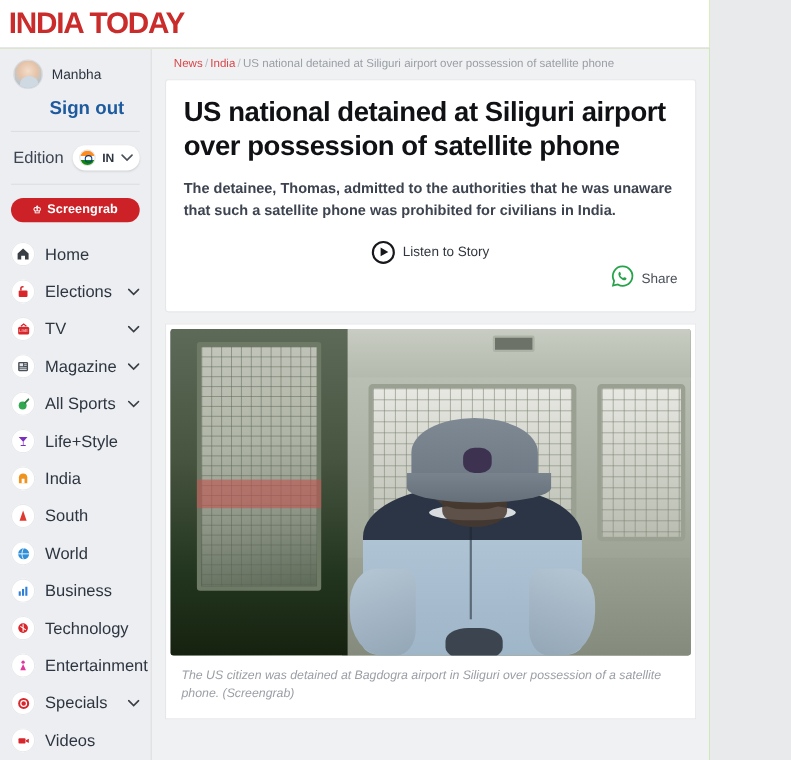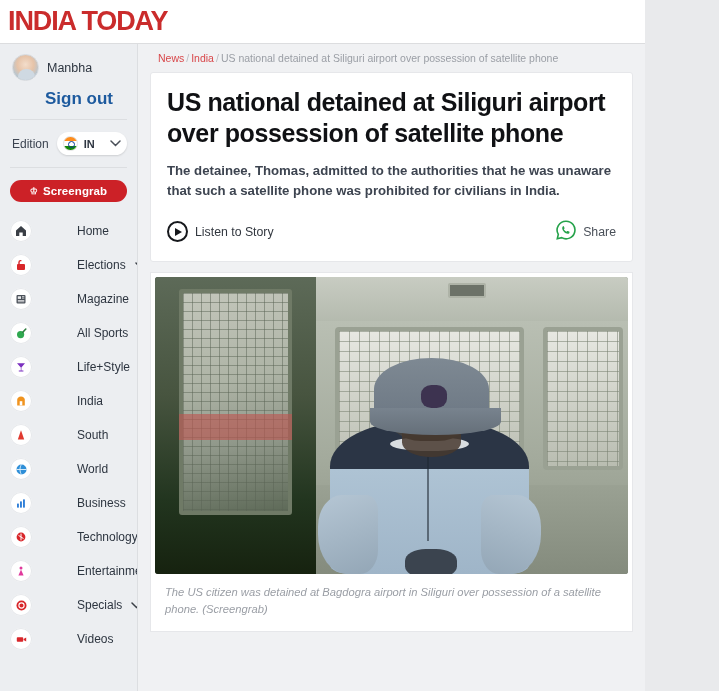--- a/index.html
+++ b/index.html
@@ -47,21 +47,21 @@
     background:#cfd9e2; border-radius: 8px 8px 0 0;
   }
   .user-name { font-size: 12.5px; color: #2d3540; }
   .signout {
     font-size: 17px; font-weight: bold; color: #1d5a9e;
     padding: 6px 0 10px 35px; cursor: pointer;
   }
   .divider { height: 1px; background: #dcdee1; margin: 0 0 0 0; }
 
   .edition-row { display: flex; align-items: center; gap: 8px; padding: 12px 0 12px 2px; }
-  .edition-label { font-size: 12px; color: #3b4350; }
+  .edition-label { font-size: 15px; color: #3b4350; }
   .edition-select {
     display: flex; align-items: center; gap: 6px;
     background: #ffffff; border-radius: 16px;
     padding: 4px 6px 4px 6px; width: 72px;
     box-shadow: 0 1px 2px rgba(0,0,0,.13);
   }
   .flag {
     width: 15px; height: 15px; border-radius: 50%; flex: 0 0 15px;
     background: linear-gradient(#ff8c1a 0 34%, #ffffff 34% 66%, #138808 66% 100%);
     border: 1px solid #e3e3e3; position: relative;
@@ -87,21 +87,21 @@
     display: flex; align-items: center; gap: 9px;
     height: 34px; cursor: pointer;
   }
   .nav-icon {
     width: 22px; height: 22px; border-radius: 50%;
     background: #ffffff; flex: 0 0 22px;
     display: flex; align-items: center; justify-content: center;
     font-size: 11px; line-height: 1;
     box-shadow: 0 0 0 1px #e7e9ec inset;
   }
-  .nav-label { font-size: 12px; color: #2d3540; white-space: nowrap; margin-left: 36px; }
+  .nav-label { font-size: 15px; color: #2d3540; white-space: nowrap; }
   .nav-chev { margin-left: auto; display: flex; align-items: center; }
 
   
   .main {
     flex: 1 1 auto; background: #f0f1f3;
     padding: 0 12px 0 12px; overflow: hidden; position: relative;
   }
   .breadcrumb { font-size: 10.5px; color: #9a9ea5; padding: 8px 0 8px 8px; white-space: nowrap; }
   .breadcrumb a { color: #d8474a; text-decoration: none; }
   .breadcrumb .sep { color: #b9bcc2; margin: 0 2px; }
@@ -110,21 +110,21 @@
 
   .article-head { padding: 14px 16px 16px 16px; }
   .headline {
     font-size: 25px; line-height: 1.22; font-weight: bold;
     color: #101114; letter-spacing: -.4px;
   }
   .standfirst {
     font-size: 13.2px; line-height: 1.55; color: #3d4450;
     font-weight: bold; margin-top: 13px; max-width: 500px;
   }
-  .action-row { display: flex; align-items: center; margin-top: 17px; }
+  .action-row { display: flex; align-items: center; margin-top: 17px; flex-direction: column; }
   .listen { display: flex; align-items: center; gap: 7px; cursor: pointer; }
   .play-circle {
     width: 21px; height: 21px; border-radius: 50%; border: 2px solid #16181c;
     display: flex; align-items: center; justify-content: center;
   }
   .play-tri {
     width: 0; height: 0; border-left: 7px solid #16181c;
     border-top: 4.5px solid transparent; border-bottom: 4.5px solid transparent;
     margin-left: 2px;
   }
@@ -336,20 +336,35 @@
               </svg>
           </span>
           <span class="nav-label">Elections</span>
           <span class="nav-chev">
             <svg width="11" height="7" viewBox="0 0 11 7">
                 <path d="M1 1l4.5 4.5L10 1" fill="none" stroke="#3a3f46" stroke-width="1.5" stroke-linecap="round"></path>
               </svg>
           </span>
         </div>
 
+        <div class="nav-item">
+          <span class="nav-icon">
+            <svg width="13" height="13" viewBox="0 0 13 13">
+                <rect x="1.5" y="4" width="10" height="7.2" rx="1.4" fill="#d8262a"></rect>
+                <path d="M4 3.6L6.5 1.6 9 3.6" stroke="#d8262a" stroke-width="1.2" fill="none"></path>
+                <text x="6.5" y="9" font-size="3.6" fill="#fff" text-anchor="middle" font-family="Liberation Sans">LIVE</text>
+              </svg>
+          </span>
+          <span class="nav-label">TV</span>
+          <span class="nav-chev">
+            <svg width="11" height="7" viewBox="0 0 11 7">
+                <path d="M1 1l4.5 4.5L10 1" fill="none" stroke="#3a3f46" stroke-width="1.5" stroke-linecap="round"></path>
+              </svg>
+          </span>
+        </div>
 
         <div class="nav-item">
           <span class="nav-icon">
             <svg width="12" height="12" viewBox="0 0 12 12">
                 <rect x="1.5" y="2" width="9" height="8.4" rx="1" fill="#4a5059"></rect>
                 <rect x="2.8" y="3.3" width="3.2" height="2.6" fill="#e9eaec"></rect>
                 <rect x="7" y="3.3" width="2.3" height=".8" fill="#e9eaec"></rect>
                 <rect x="7" y="4.7" width="2.3" height=".8" fill="#e9eaec"></rect>
                 <rect x="2.8" y="7" width="6.5" height=".8" fill="#e9eaec"></rect>
                 <rect x="2.8" y="8.4" width="6.5" height=".8" fill="#e9eaec"></rect>

